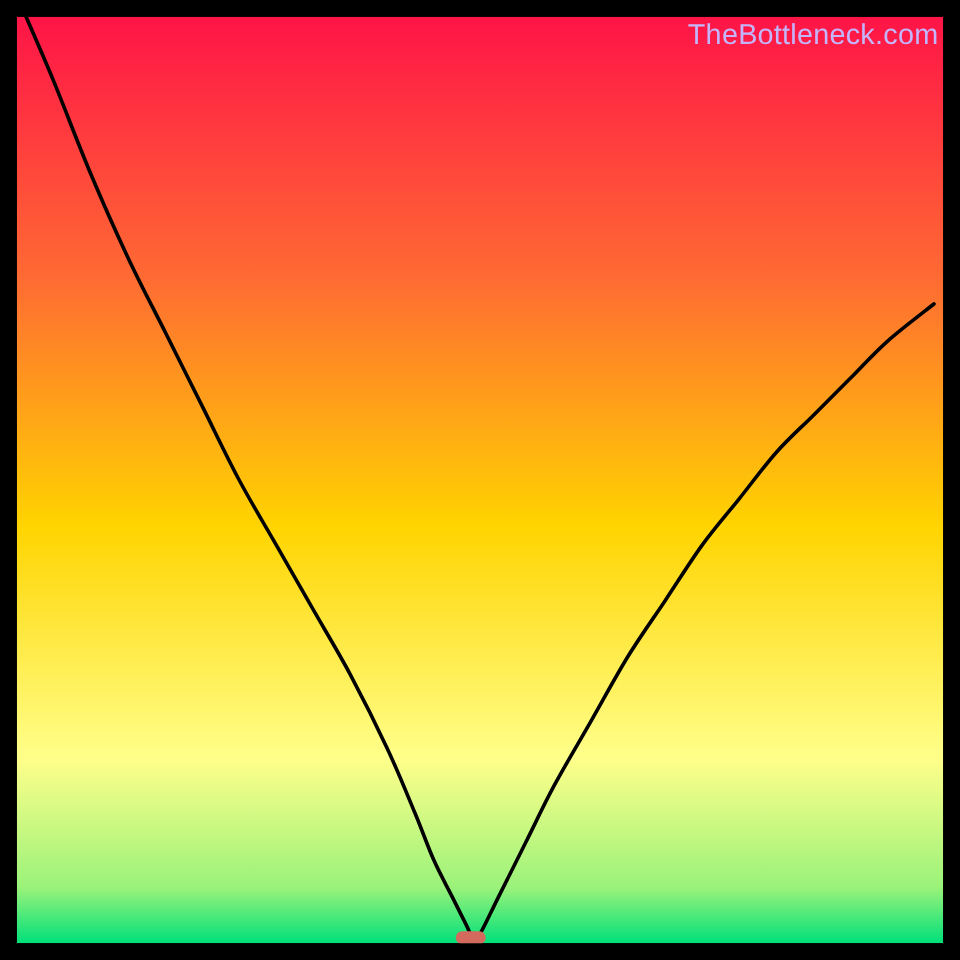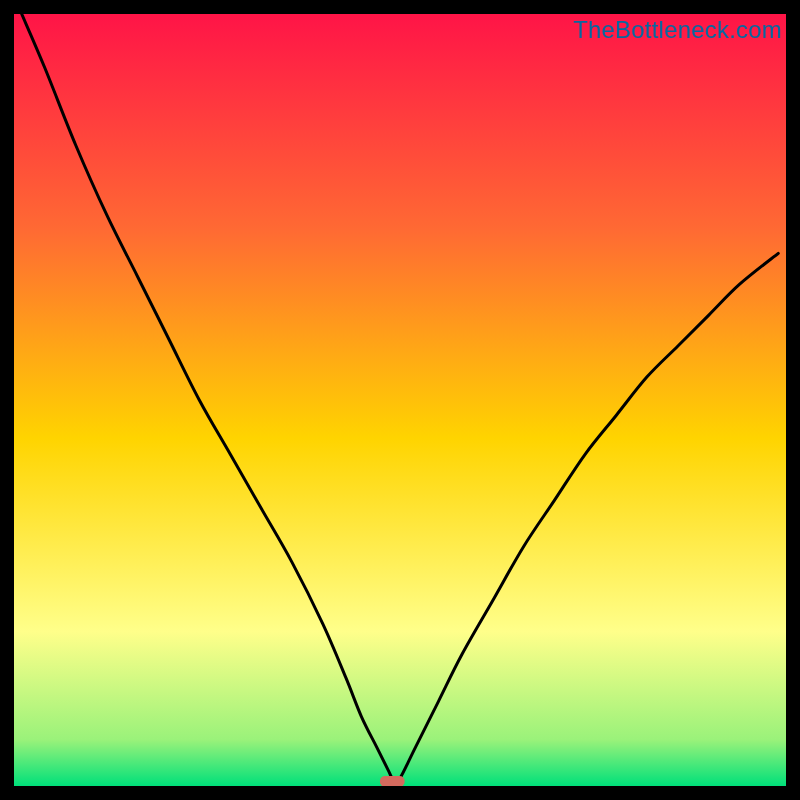--- a/index.html
+++ b/index.html
@@ -21,21 +21,21 @@
     position: absolute;
     left: 14px;
     top: 14px;
     width: 772px;
     height: 772px;
   }
   .watermark {
     position: absolute;
     top: 16px;
     right: 18px;
-    color: #0369a1;
+    color: #c4b5fd;
     font-size: 24px;
     font-weight: 500;
     letter-spacing: 0.2px;
     z-index: 5;
   }
   svg {
     display: block;
   }
 </style>
 </head>

